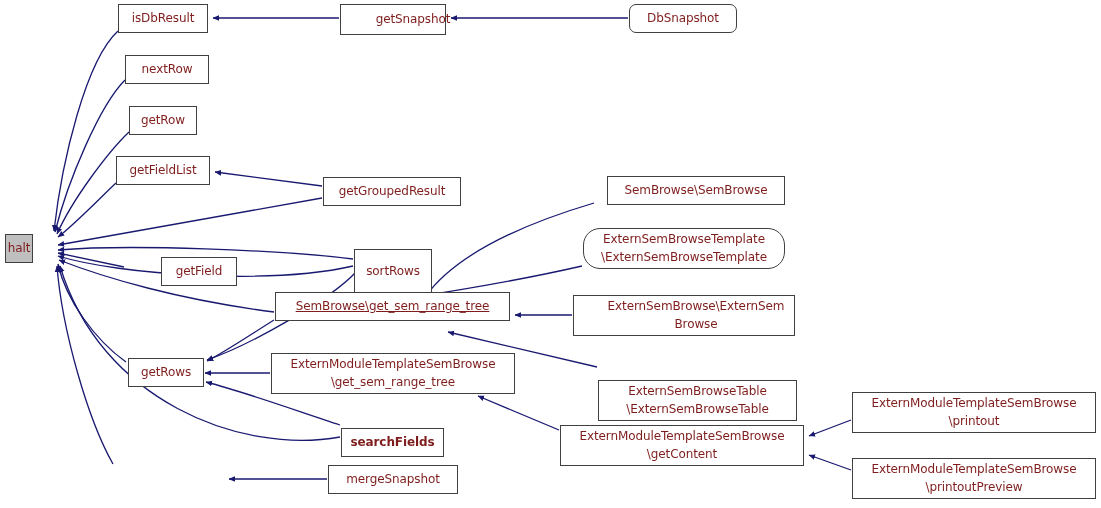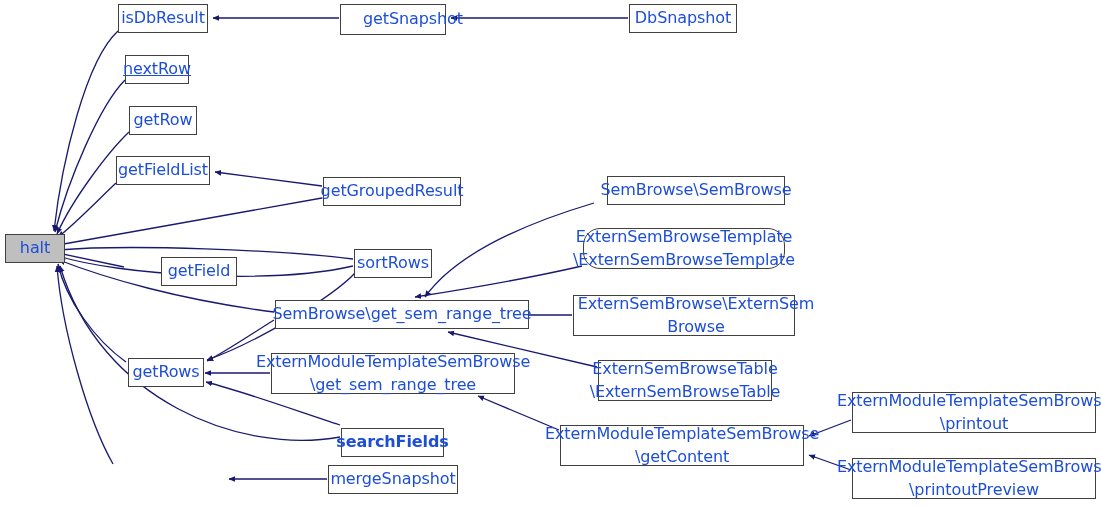--- a/index.html
+++ b/index.html
@@ -25,22 +25,22 @@
   }
   .node {
     position: absolute;
     box-sizing: border-box;
     display: flex;
     align-items: center;
     justify-content: center;
     text-align: center;
     background: #ffffff;
     border: 1px solid #404040;
-    color: #1d4ed8;
-    font-size: 16px;
+    color: #7f1d1d;
+    font-size: 12px;
     line-height: 1.42;
     white-space: pre-line;
     letter-spacing: -0.1px;
   }
   .node.current {
     background: #bfbfbf;
     border: 1px solid #404040;
   }
 </style>
 </head>
@@ -75,43 +75,43 @@
       <path d="M 628 18 L 451 18" fill="none" stroke="#191970" stroke-width="1.3" marker-end="url(#arrow)"></path>
       <path d="M 594 203 C 520 225 455 255 425 297" fill="none" stroke="#191970" stroke-width="1.3" marker-end="url(#arrow)"></path>
       <path d="M 582 266 C 530 278 460 290 415 297" fill="none" stroke="#191970" stroke-width="1.3" marker-end="url(#arrow)"></path>
       <path d="M 572 315 L 515 315" fill="none" stroke="#191970" stroke-width="1.3" marker-end="url(#arrow)"></path>
       <path d="M 597 367 L 448 332" fill="none" stroke="#191970" stroke-width="1.3" marker-end="url(#arrow)"></path>
       <path d="M 559 430 L 478 396" fill="none" stroke="#191970" stroke-width="1.3" marker-end="url(#arrow)"></path>
       <path d="M 851 420 L 809 436" fill="none" stroke="#191970" stroke-width="1.3" marker-end="url(#arrow)"></path>
       <path d="M 851 470 L 809 455" fill="none" stroke="#191970" stroke-width="1.3" marker-end="url(#arrow)"></path>
     </svg>
   <div id="node-layer">
-      <div class="node current" style="left: 5px; top: 234px; width: 60px; height: 29px;">halt</div>
+      <div class="node current" style="left: 5px; top: 234px; width: 28px; height: 29px;">halt</div>
       <div class="node" style="left: 118px; top: 4px; width: 90px; height: 29px;">isDbResult</div>
-      <div class="node" style="left: 125px; top: 55px; width: 64px; height: 29px; text-decoration: underline;">nextRow</div>
+      <div class="node" style="left: 125px; top: 55px; width: 84px; height: 29px;">nextRow</div>
       <div class="node" style="left: 129px; top: 106px; width: 68px; height: 29px;">getRow</div>
       <div class="node" style="left: 116px; top: 156px; width: 94px; height: 29px; text-align: center;">getFieldList</div>
       <div class="node" style="left: 125px; top: 257px; width: 76px; height: 29px; margin-left: 36px;">getField</div>
       <div class="node" style="left: 128px; top: 358px; width: 76px; height: 29px;">getRows</div>
       <div class="node" style="left: 102px; top: 465px; width: 122px; height: 29px; margin-top: 43px;">getDistinctRows</div>
       <div class="node" style="left: 340px; top: 4px; width: 106px; height: 31px; padding-left: 40px;">getSnapshot</div>
       <div class="node" style="left: 323px; top: 177px; width: 138px; height: 29px;">getGroupedResult</div>
-      <div class="node" style="left: 354px; top: 249px; width: 78px; height: 29px;">sortRows</div>
-      <div class="node" style="left: 275px; top: 300px; width: 254px; height: 29px;">SemBrowse\get_sem_range_tree</div>
+      <div class="node" style="left: 354px; top: 249px; width: 78px; height: 45px;">sortRows</div>
+      <div class="node" style="left: 275px; top: 292px; width: 235px; height: 29px; text-decoration: underline;">SemBrowse\get_sem_range_tree</div>
       <div class="node" style="left: 271px; top: 353px; width: 244px; height: 41px;">ExternModuleTemplateSemBrowse
 \get_sem_range_tree</div>
       <div class="node" style="left: 341px; top: 428px; width: 103px; height: 29px; font-weight: bold;">searchFields</div>
       <div class="node" style="left: 328px; top: 465px; width: 130px; height: 29px;">mergeSnapshot</div>
-      <div class="node" style="left: 629px; top: 4px; width: 108px; height: 29px;">DbSnapshot</div>
+      <div class="node" style="left: 629px; top: 4px; width: 108px; height: 29px; border-radius: 7px;">DbSnapshot</div>
       <div class="node" style="left: 595px; top: 176px; width: 178px; height: 29px; margin-left: 12px;">SemBrowse\SemBrowse</div>
       <div class="node" style="left: 583px; top: 228px; width: 202px; height: 41px; border-radius: 17px;">ExternSemBrowseTemplate
 \ExternSemBrowseTemplate</div>
       <div class="node" style="left: 573px; top: 295px; width: 222px; height: 41px; padding-left: 24px;">ExternSemBrowse\ExternSem
 Browse</div>
-      <div class="node" style="left: 598px; top: 360px; width: 174px; height: 41px;">ExternSemBrowseTable
+      <div class="node" style="left: 598px; top: 380px; width: 199px; height: 41px;">ExternSemBrowseTable
 \ExternSemBrowseTable</div>
       <div class="node" style="left: 560px; top: 425px; width: 244px; height: 41px;">ExternModuleTemplateSemBrowse
 \getContent</div>
       <div class="node" style="left: 852px; top: 392px; width: 244px; height: 41px;">ExternModuleTemplateSemBrowse
 \printout</div>
       <div class="node" style="left: 852px; top: 458px; width: 244px; height: 41px;">ExternModuleTemplateSemBrowse
 \printoutPreview</div>
     </div>
 </div>
 

